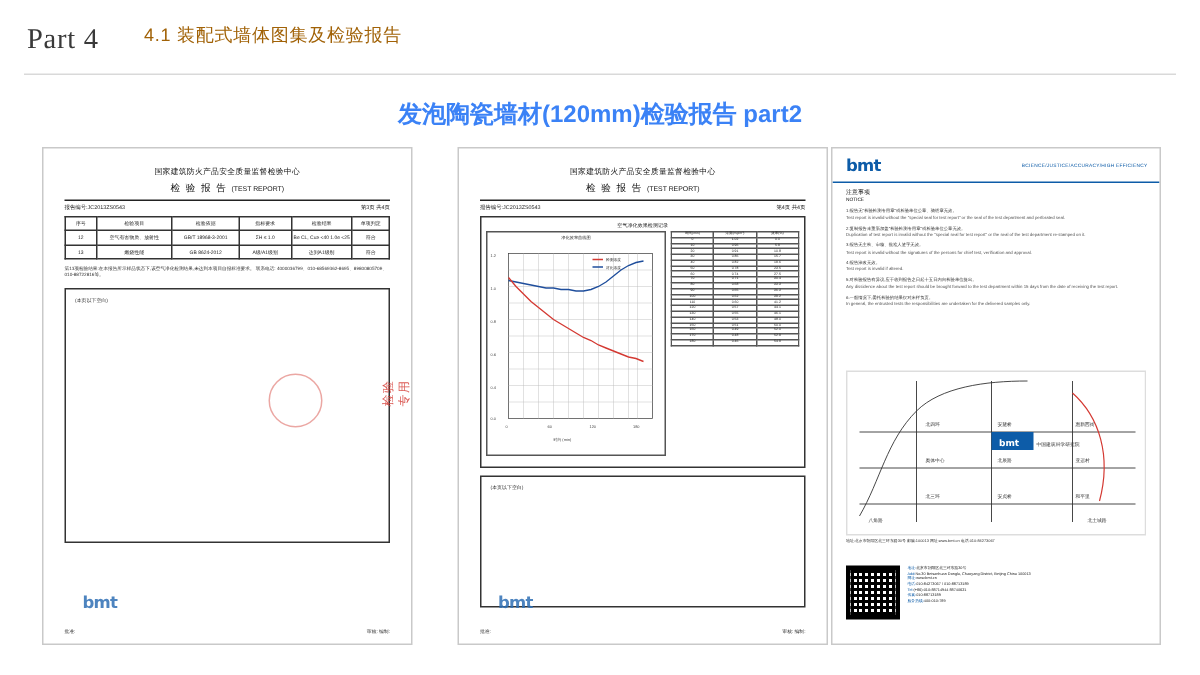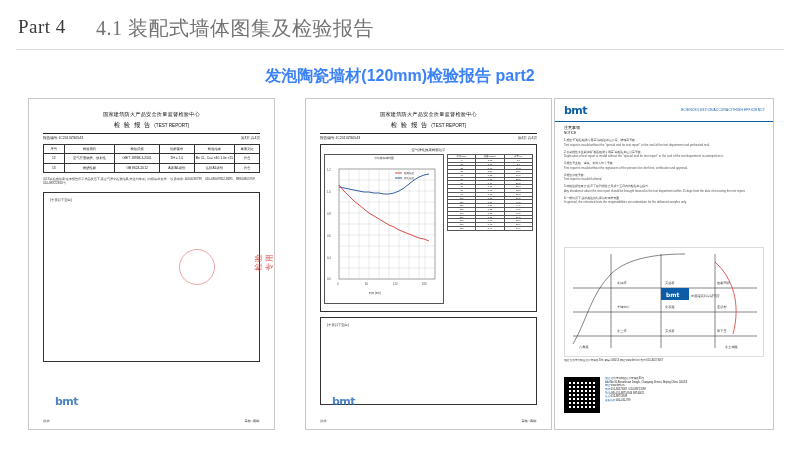--- a/index.html
+++ b/index.html
@@ -33,24 +33,23 @@
     top: 16px;
     font-size: 19px;
     color: #3a3a3a;
     letter-spacing: 0.5px;
     font-family: "Liberation Serif", serif;
   }
   .header-title {
     position: absolute;
     left: 96px;
     top: 15px;
-    font-size: 20px;
-    color: #737373;
+    font-size: 12px;
+    color: #a16207;
     letter-spacing: 0.5px;
-    font-family: Liberation Serif, serif;
   }
   .header-rule {
     position: absolute;
     left: 16px;
     top: 49px;
     width: 768px;
     height: 1px;
     background: #d9d9d9;
   }
   

